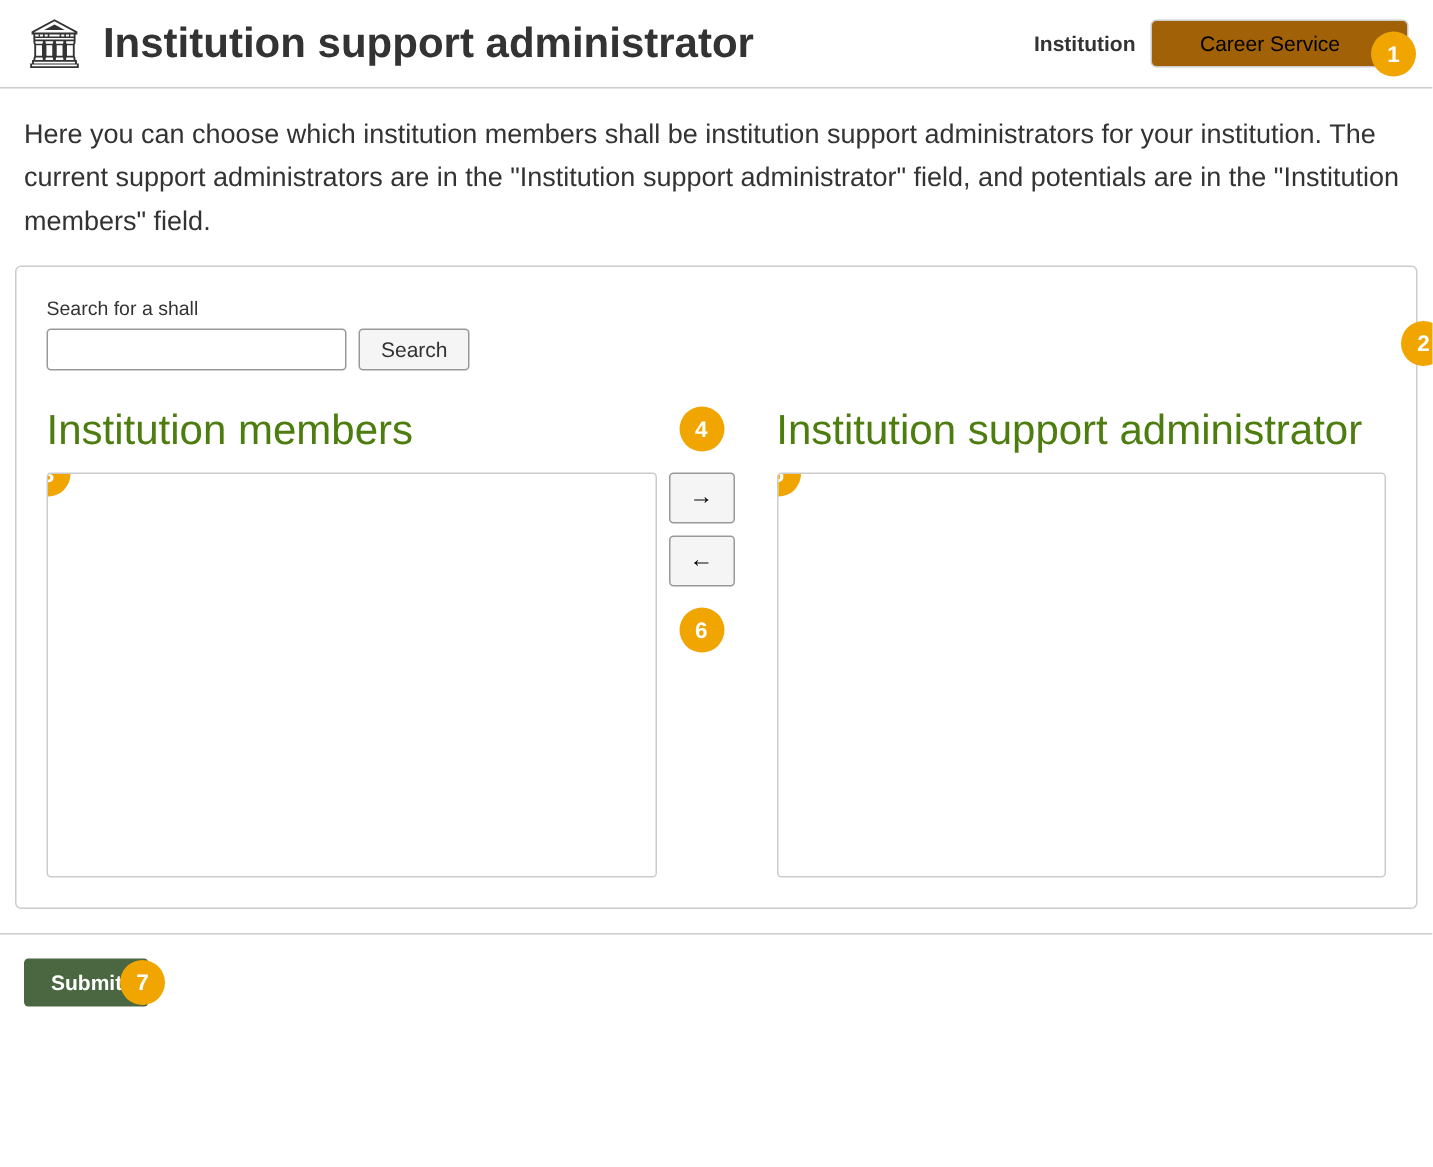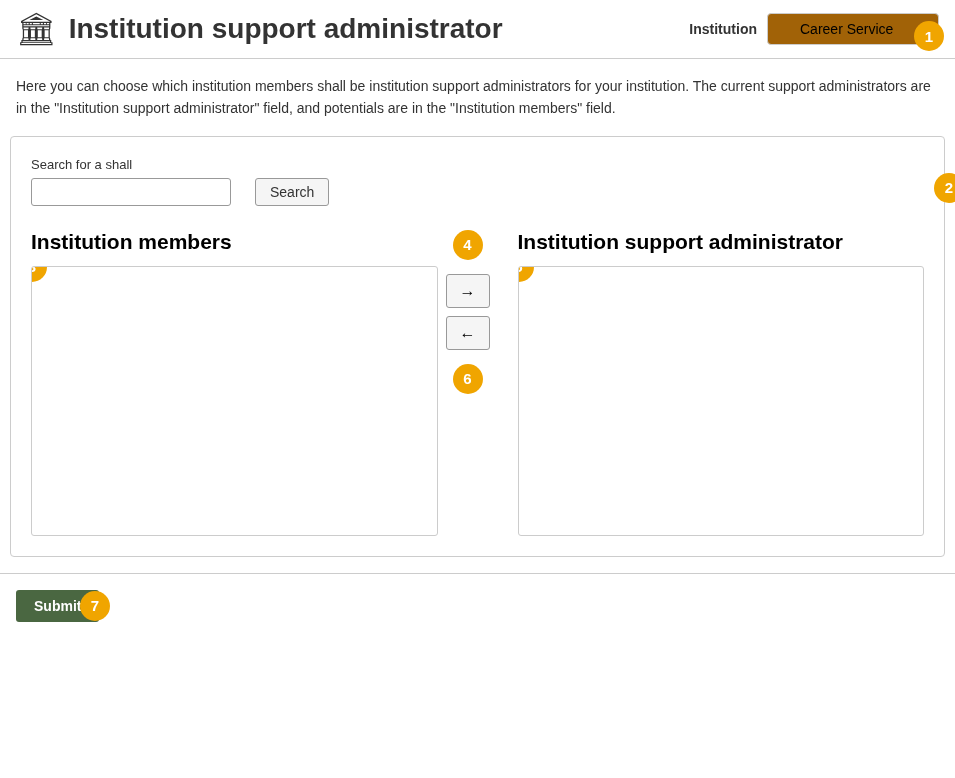--- a/index.html
+++ b/index.html
@@ -84,21 +84,21 @@
 
     
     .badge-1 {
       top: 8px;
       right: -5px;
     }
 
     
     .description {
       padding: 16px;
-      font-size: 14px;
+      font-size: 18px;
       line-height: 1.6;
       color: #333;
     }
 
     
     .main-content {
       margin: 0 10px;
       border: 1px solid #ccc;
       border-radius: 4px;
       padding: 20px;
@@ -113,21 +113,21 @@
     .search-label {
       display: block;
       margin-bottom: 6px;
       font-size: 13px;
       color: #333;
     }
 
     .search-row {
       display: flex;
       align-items: flex-start;
-      gap: 24px;
+      gap: 8px;
       position: relative;
     }
 
     .search-input {
       border: 1px solid #999;
       border-radius: 3px;
       padding: 5px 8px;
       font-size: 14px;
       width: 200px;
     }
@@ -152,24 +152,24 @@
       position: relative;
     }
 
     .right-column {
       flex: 1;
       position: relative;
       margin-left: 20px;
     }
 
     .column-title {
-      font-size: 21px;
-      font-weight: bold;
+      font-size: 28px;
+      font-weight: normal;
       margin-bottom: 12px;
-      color: #000000;
+      color: #4d7c0f;
     }
 
     .listbox {
       border: 1px solid #ccc;
       border-radius: 3px;
       height: 270px;
       background: #fff;
       overflow-y: auto;
       position: relative;
     }

